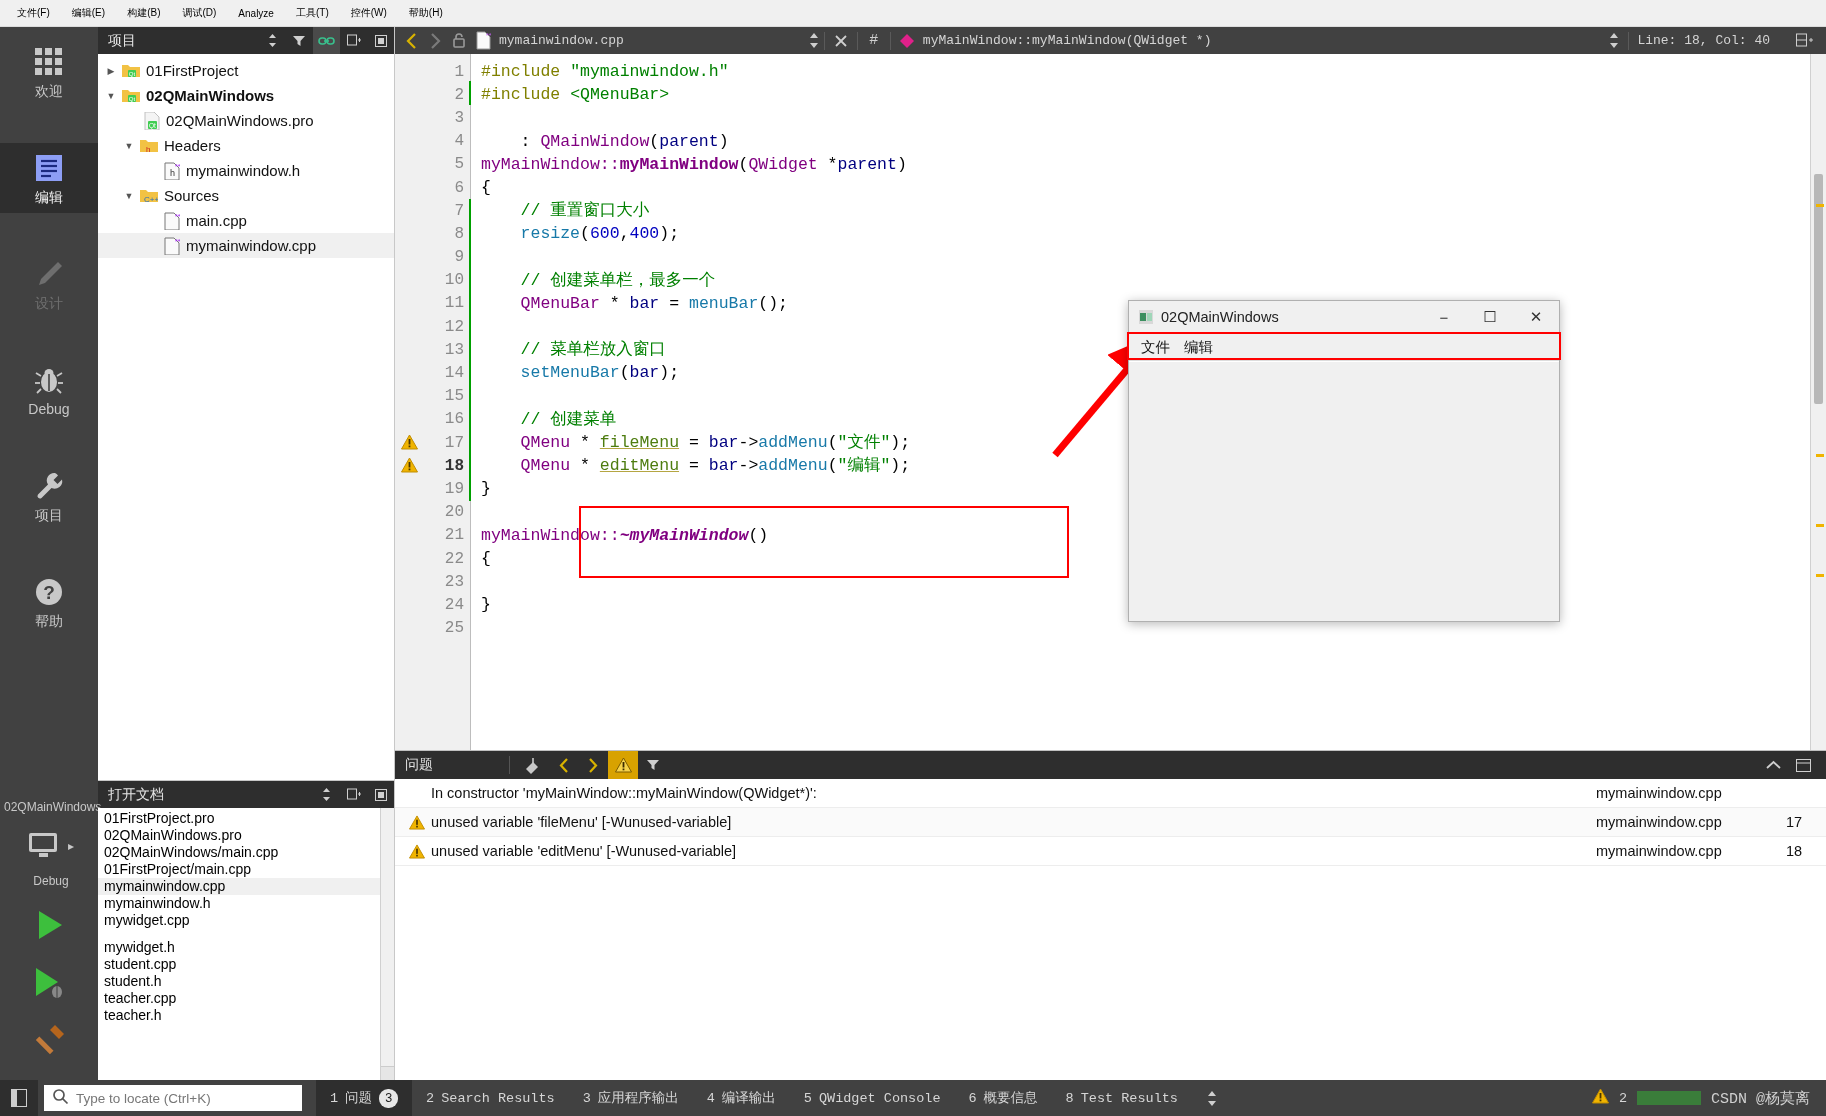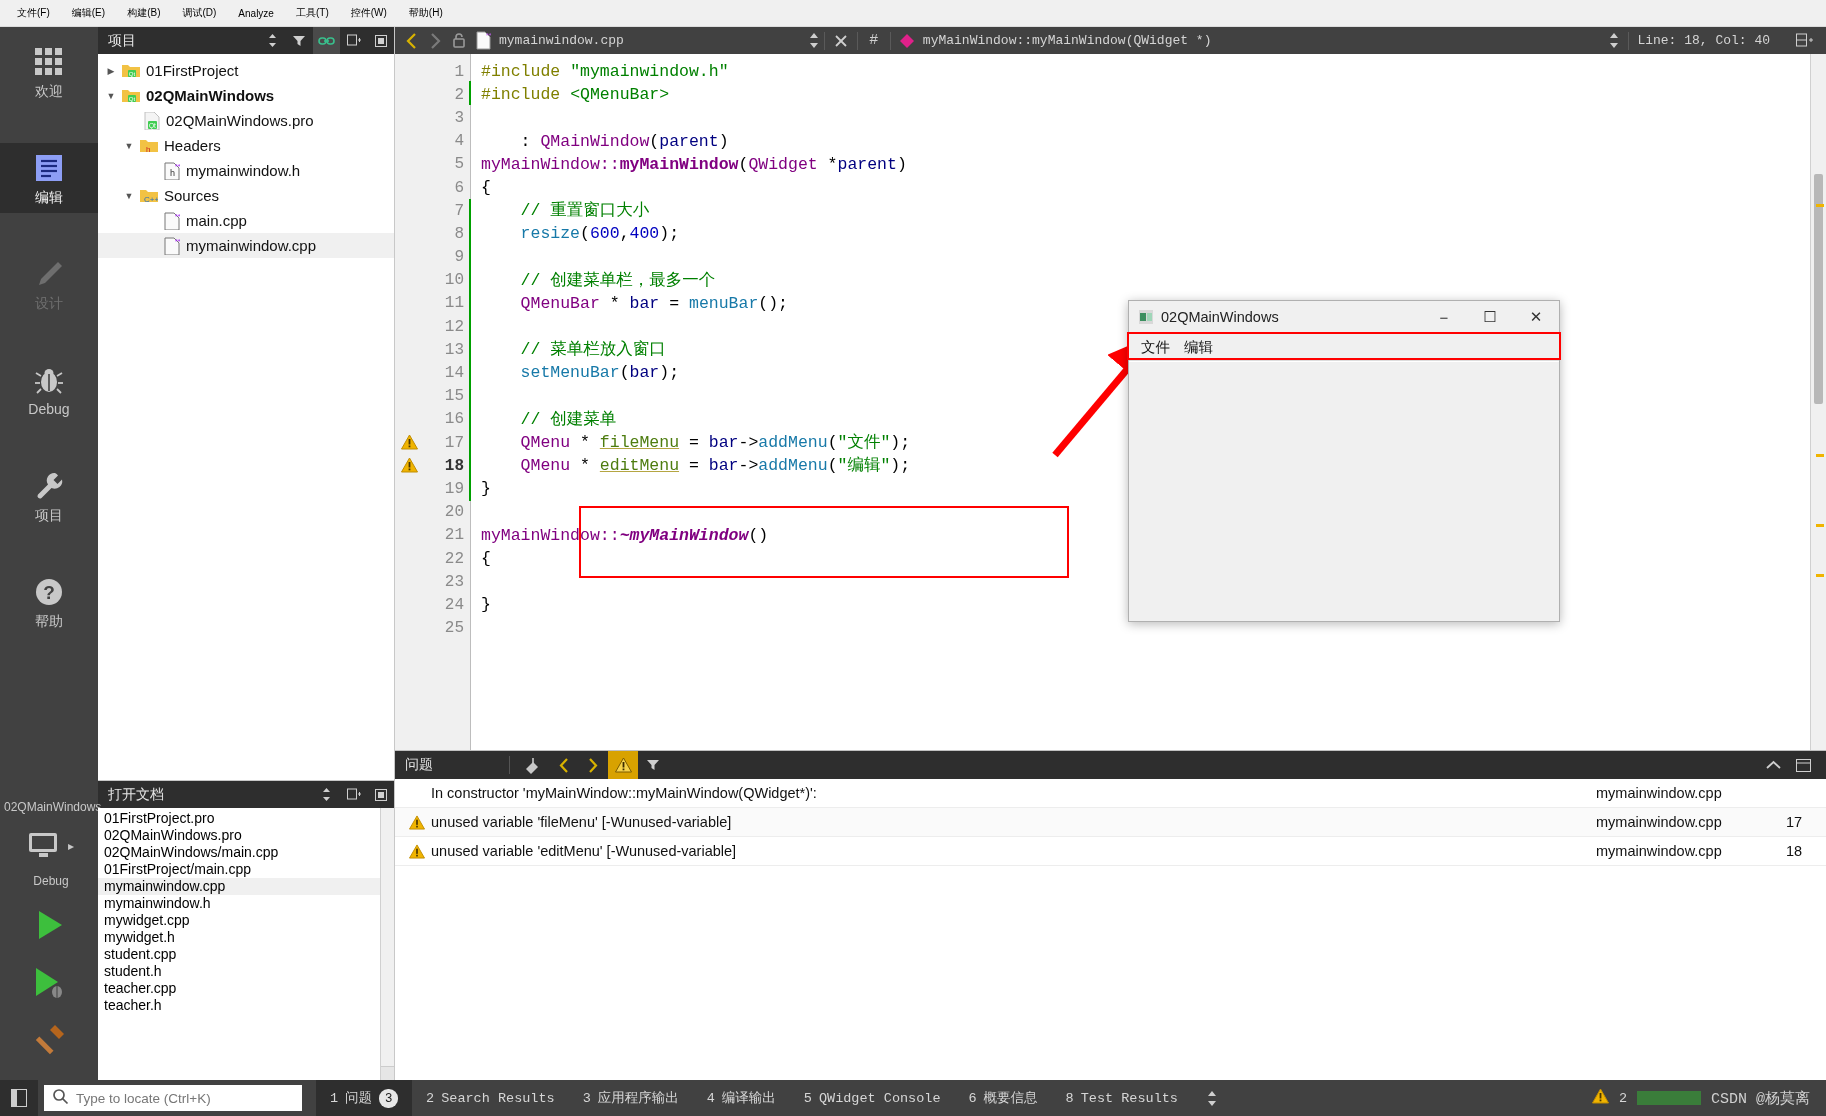--- a/index.html
+++ b/index.html
@@ -500,21 +500,21 @@
           </span>
         </div>
         <div class="doclist">
           <div class="docitem" style="height:17px;line-height:17px;">01FirstProject.pro</div>
           <div class="docitem" style="height:17px;line-height:17px;">02QMainWindows.pro</div>
           <div class="docitem" style="height:17px;line-height:17px;">02QMainWindows/main.cpp</div>
           <div class="docitem" style="height:17px;line-height:17px;">01FirstProject/main.cpp</div>
           <div class="docitem sel" style="height:17px;line-height:17px;">mymainwindow.cpp</div>
           <div class="docitem" style="height:17px;line-height:17px;">mymainwindow.h</div>
           <div class="docitem" style="height:17px;line-height:17px;">mywidget.cpp</div>
-          <div class="docitem" style="height:17px;line-height:17px;">mywidget.h</div>
+          <div class="docitem" style="height:17px;line-height:17px;margin-top:10px;">mywidget.h</div>
           <div class="docitem" style="height:17px;line-height:17px;">student.cpp</div>
           <div class="docitem" style="height:17px;line-height:17px;">student.h</div>
           <div class="docitem" style="height:17px;line-height:17px;">teacher.cpp</div>
           <div class="docitem" style="height:17px;line-height:17px;">teacher.h</div>
           <div class="scrollcol">
             <div style="position:absolute;bottom:0;left:0;width:13px;height:14px;background:#e6e6e6;border-top:1px solid #ccc;"></div>
           </div>
         </div>
       </div>
     </div>

